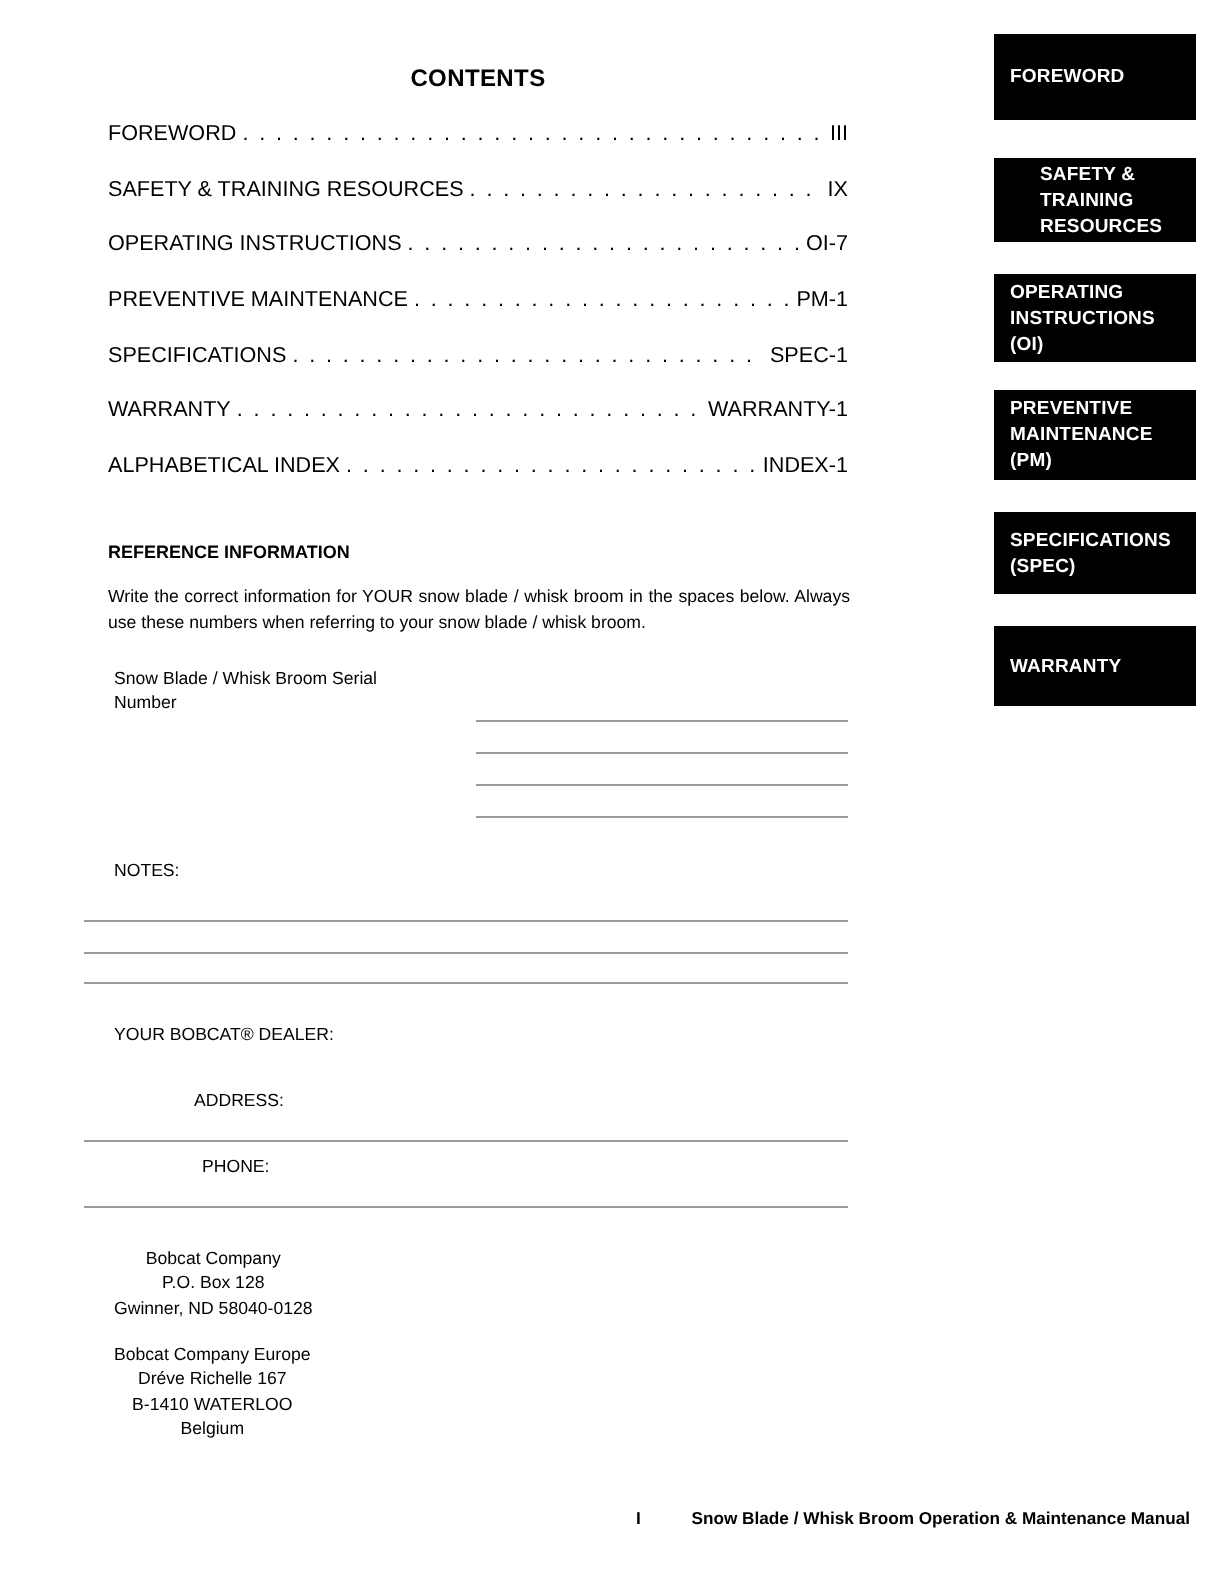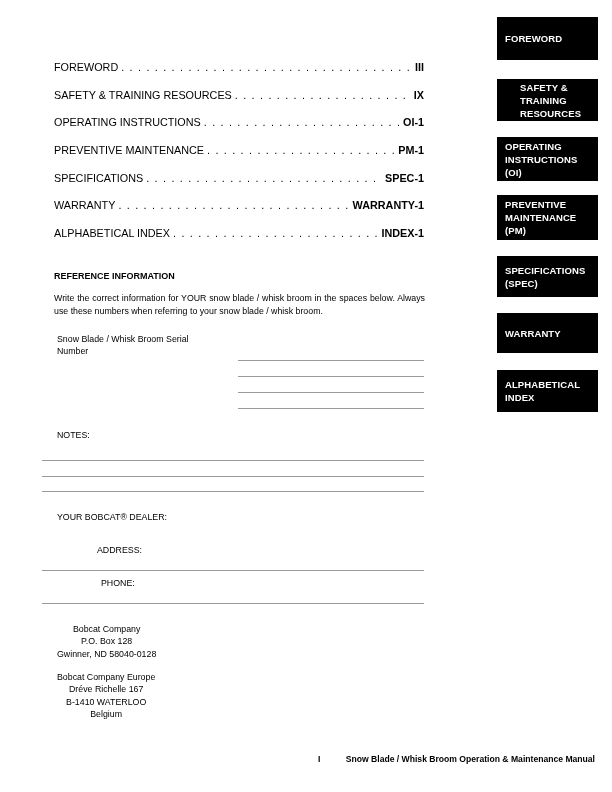--- a/index.html
+++ b/index.html
@@ -35,21 +35,21 @@
   }
   .toc-title { white-space: nowrap; }
   .toc-dots {
     flex: 1;
     overflow: hidden;
     white-space: nowrap;
     margin: 0 3px;
     letter-spacing: 1.2px;
     font-size: 10.8px;
   }
-  .toc-page { white-space: nowrap; font-weight: bold; }
+  .toc-page { white-space: nowrap; }
 
   
   .ref-heading {
     position: absolute;
     left: 54px; top: 271px;
     font-size: 9px; font-weight: bold;
   }
   .ref-body {
     position: absolute;
     left: 54px; top: 292px; width: 371px;
@@ -128,36 +128,37 @@
   .tab4 { top: 195px; height: 45px; }
   .tab5 { top: 256px; height: 41px; }
   .tab6 { top: 313px; height: 40px; }
   .tab7 { top: 370px; height: 42px; }
 </style>
 </head>
 <body>
 
 <div class="page">
 
+  <div class="contents-title">CONTENTS</div>
 
   <div class="toc">
     <div class="toc-row">
       <span class="toc-title">FOREWORD</span>
       <span class="toc-dots">. . . . . . . . . . . . . . . . . . . . . . . . . . . . . . . . . . . . . . . . . . . . . . . . . . . . . . . . . . . . . . . . . . . . . . . . . . . . . . . . . . . . . . . . . . </span>
       <span class="toc-page">III</span>
     </div>
     <div class="toc-row">
       <span class="toc-title">SAFETY &amp; TRAINING RESOURCES</span>
       <span class="toc-dots">. . . . . . . . . . . . . . . . . . . . . . . . . . . . . . . . . . . . . . . . . . . . . . . . . . . . . . . . . . . . . . . . . . . . . . . . . . . . . . . . . . . . . . . . . . </span>
       <span class="toc-page">IX</span>
     </div>
     <div class="toc-row">
       <span class="toc-title">OPERATING INSTRUCTIONS</span>
       <span class="toc-dots">. . . . . . . . . . . . . . . . . . . . . . . . . . . . . . . . . . . . . . . . . . . . . . . . . . . . . . . . . . . . . . . . . . . . . . . . . . . . . . . . . . . . . . . . . . </span>
-      <span class="toc-page">OI-1</span>
+      <span class="toc-page">OI-7</span>
     </div>
     <div class="toc-row">
       <span class="toc-title">PREVENTIVE MAINTENANCE</span>
       <span class="toc-dots">. . . . . . . . . . . . . . . . . . . . . . . . . . . . . . . . . . . . . . . . . . . . . . . . . . . . . . . . . . . . . . . . . . . . . . . . . . . . . . . . . . . . . . . . . . </span>
       <span class="toc-page">PM-1</span>
     </div>
     <div class="toc-row">
       <span class="toc-title">SPECIFICATIONS</span>
       <span class="toc-dots">. . . . . . . . . . . . . . . . . . . . . . . . . . . . . . . . . . . . . . . . . . . . . . . . . . . . . . . . . . . . . . . . . . . . . . . . . . . . . . . . . . . . . . . . . . </span>
       <span class="toc-page">SPEC-1</span>
@@ -214,16 +215,14 @@
 RESOURCES</div>
   <div class="tab tab4">PREVENTIVE
 MAINTENANCE
 (PM)</div>
   <div class="tab tab3">OPERATING
 INSTRUCTIONS
 (OI)</div>
   <div class="tab tab5">SPECIFICATIONS
 (SPEC)</div>
   <div class="tab tab6">WARRANTY</div>
-  <div class="tab tab7">ALPHABETICAL
-INDEX</div>
 
 </div>
 
 </body></html>

